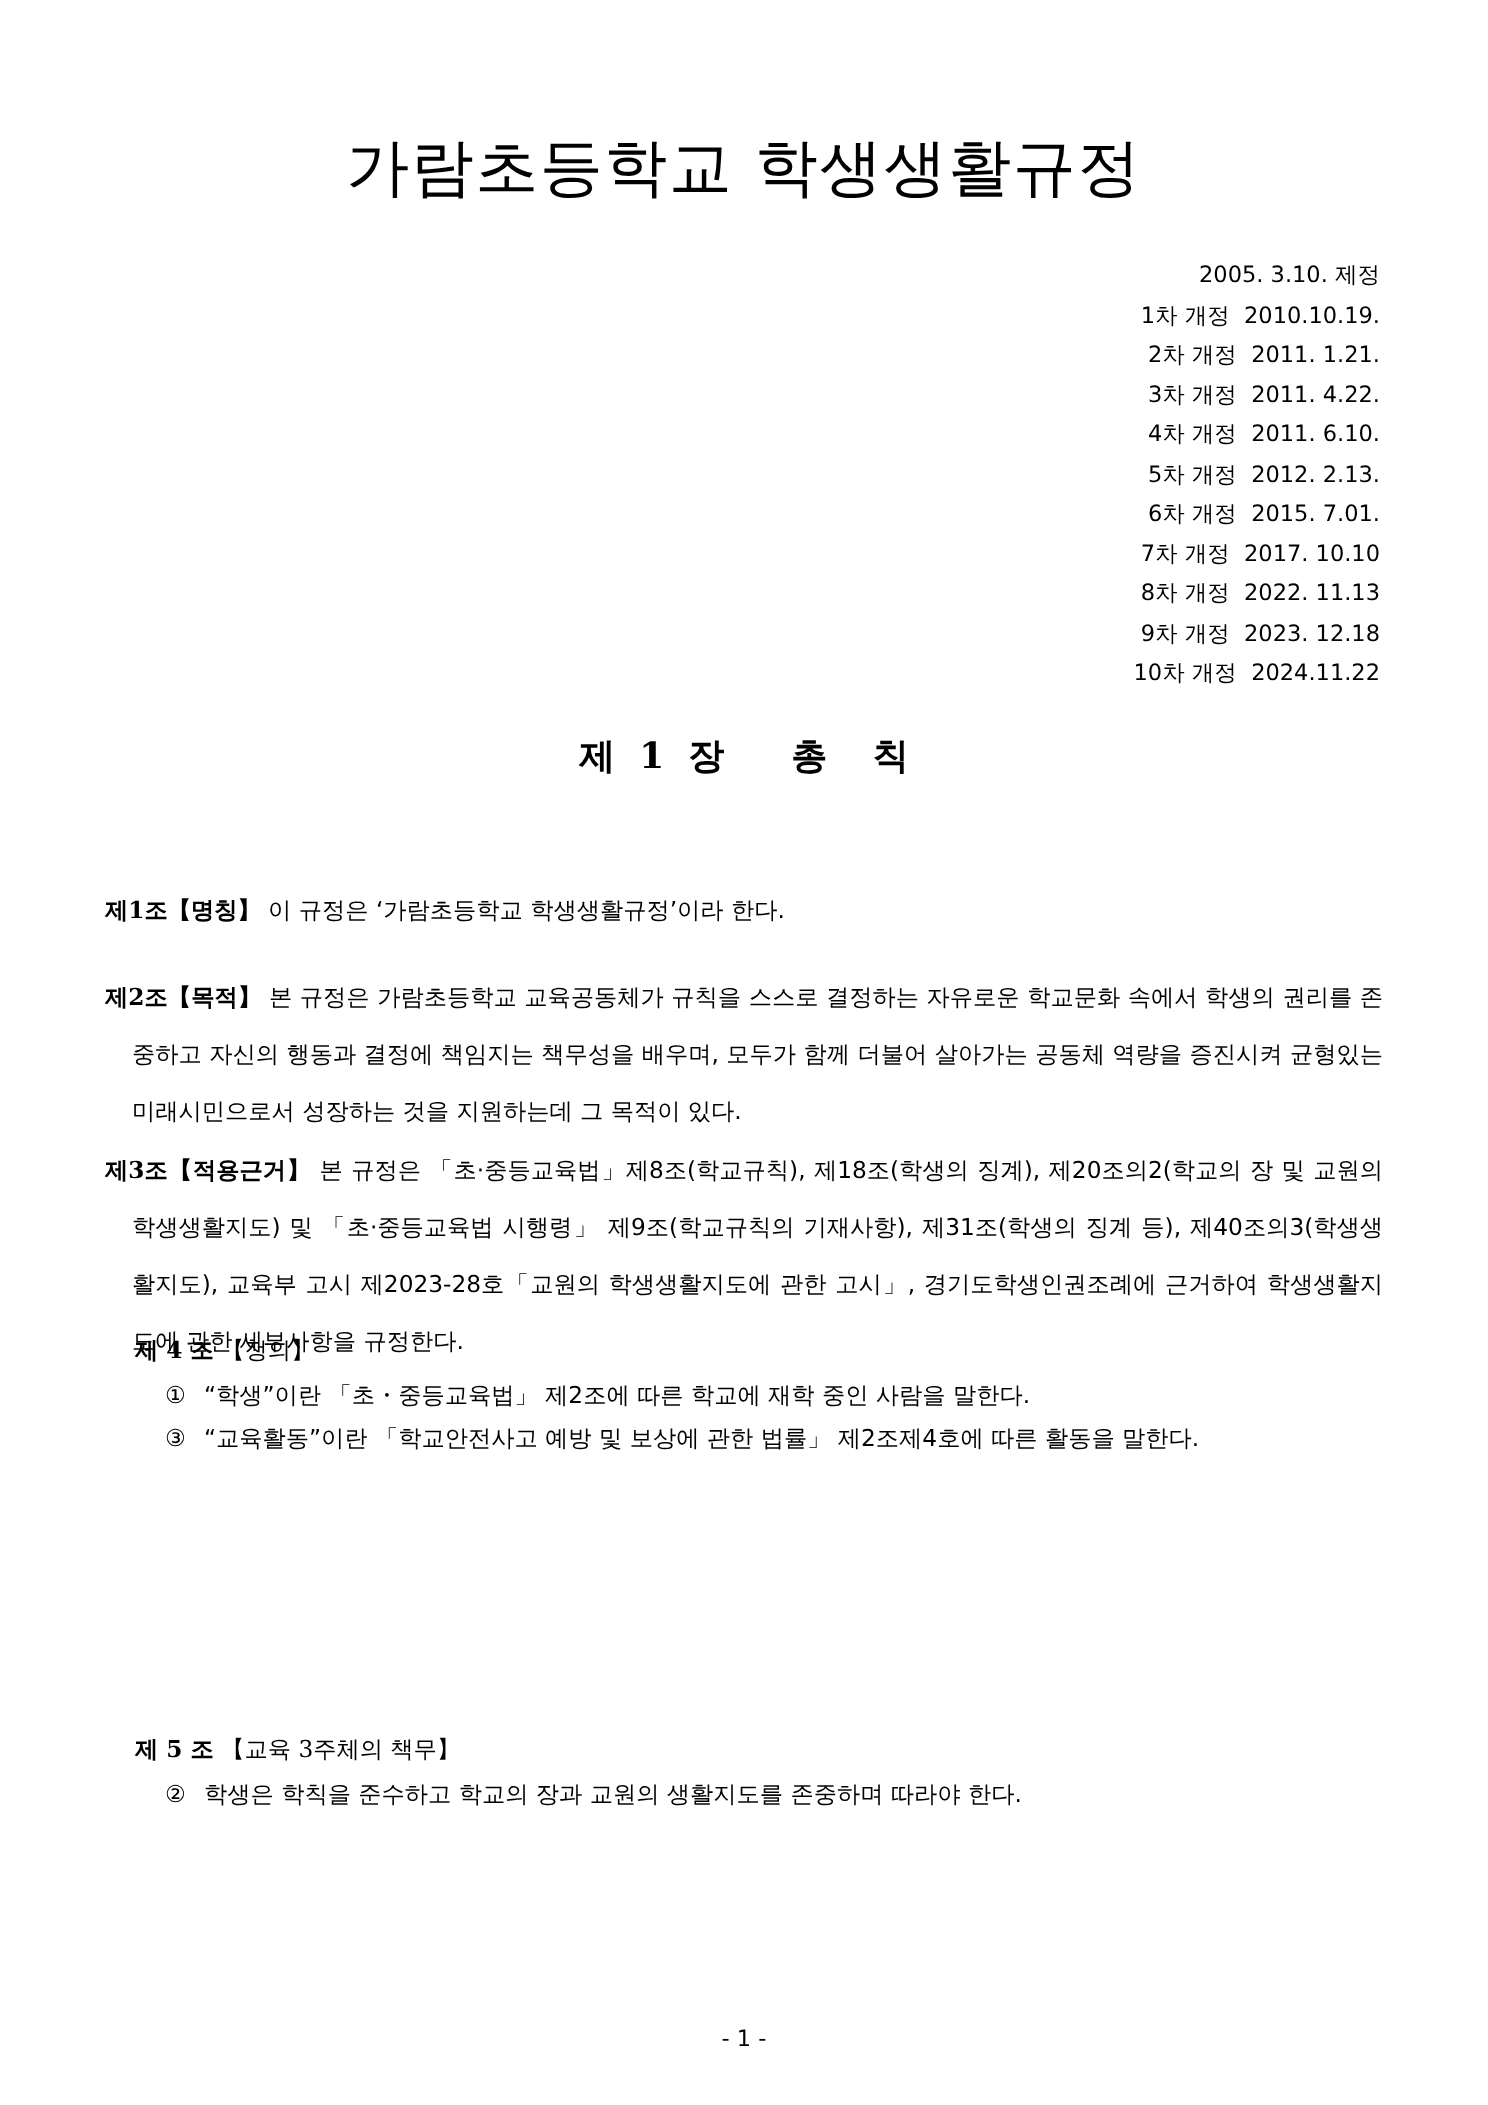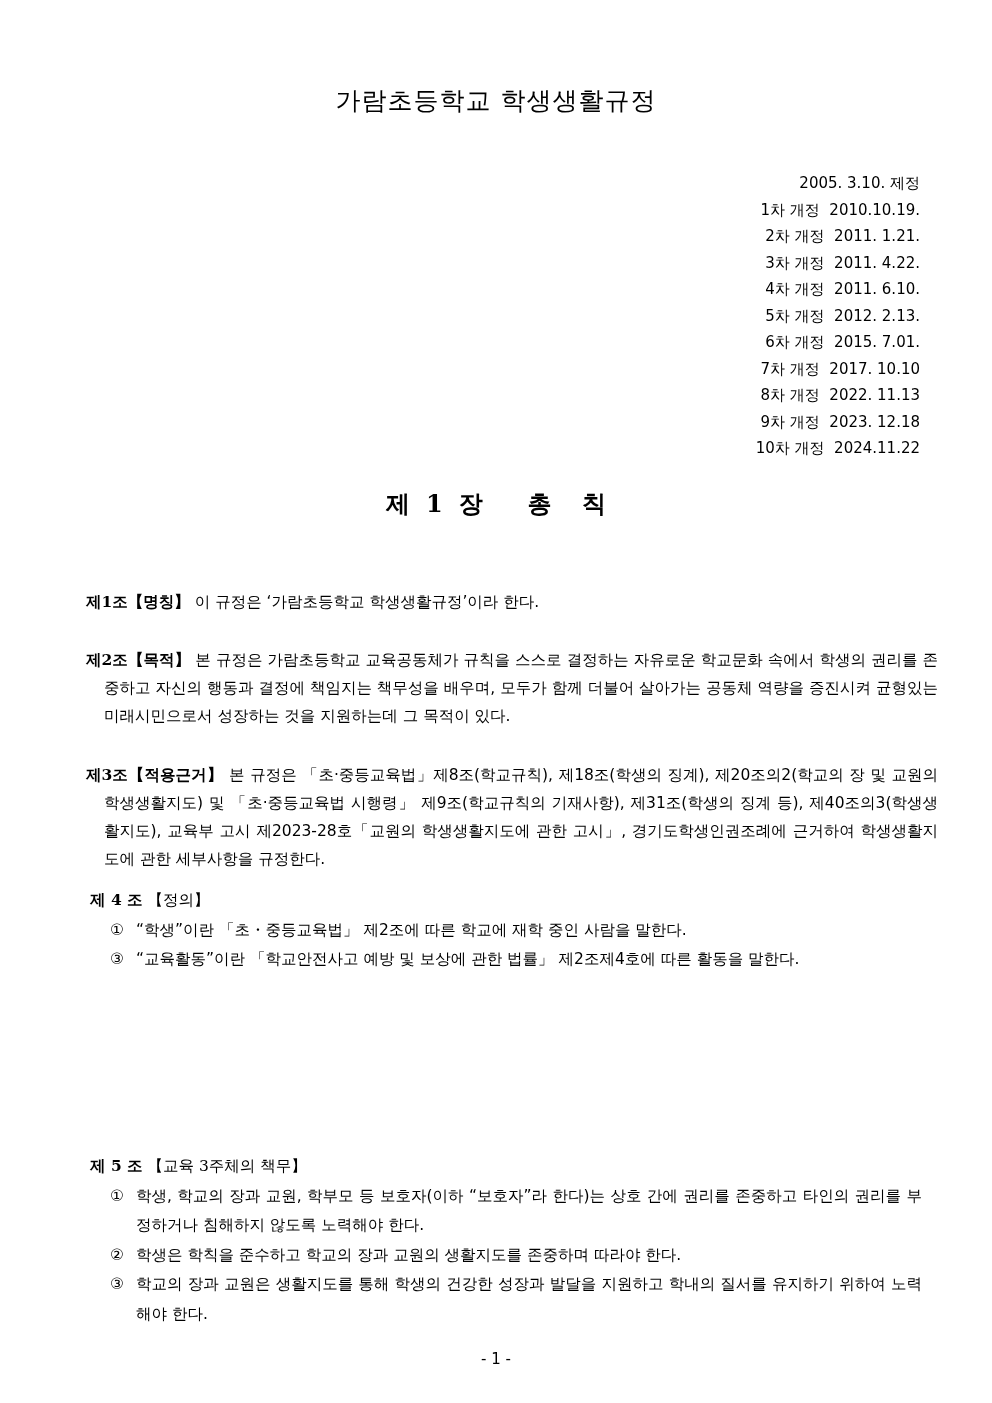--- a/index.html
+++ b/index.html
@@ -1,27 +1,27 @@
 <!DOCTYPE html>
 <html><head>
 <meta charset="utf-8">
 <style>
   html, body { margin: 0; padding: 0; background: #ffffff; }
   body { width: 992px; height: 1403px; position: relative; overflow: hidden;
          font-family: "DejaVu Sans", "Liberation Sans", sans-serif; color: #000; }
   .title { position: absolute; left: 0; width: 992px; top: 84px; text-align: center;
-           font-family: "DejaVu Serif", "Liberation Serif", serif; font-size: 25px; letter-spacing: 1px; }
+           font-family: "DejaVu Serif", "Liberation Serif", serif; font-size: 42px; letter-spacing: 1px; }
   .history { position: absolute; right: 72px; top: 170px; text-align: right;
              font-size: 15px; line-height: 26.5px; }
   .history .row { white-space: pre; }
   .chapter { position: absolute; left: 0; width: 992px; top: 488px; text-align: center;
              font-family: "DejaVu Serif", "Liberation Serif", serif; font-weight: bold;
              font-size: 24px; word-spacing: 6px; }
   .chapter span { margin: 0 8px; }
-  .article { position: absolute; left: 86px; width: 852px; font-size: 15.5px; line-height: 28px; text-align: justify; }
+  .article { position: absolute; left: 70px; width: 852px; font-size: 15.5px; line-height: 38px; text-align: justify; }
   .article .head { font-family: "DejaVu Serif", "Liberation Serif", serif; font-weight: bold; }
   .art1 { top: 588px; }
   .art2 { top: 646px; }
   .art3 { top: 761px; }
   .art-sub { position: absolute; left: 90px; width: 832px; font-size: 15.5px; line-height: 29.5px; }
   .art-sub .head { font-family: "DejaVu Serif", "Liberation Serif", serif; }
   .art-sub .head b { font-weight: bold; }
   .art4 { top: 885px; }
   .art5 { top: 1151px; }
   .item { padding-left: 46px; text-indent: -26px; margin-left: 0; text-align: justify; }
@@ -71,18 +71,16 @@
 </div>
 
 <div class="art-sub art4">
   <div class="head"><b>제 4 조</b> <span>【정의】</span></div>
   <div class="item"><span class="num">①</span><span>“학생”이란 「초・중등교육법」 제2조에 따른 학교에 재학 중인 사람을 말한다.</span></div>
   <div class="item"><span class="num">③</span><span>“교육활동”이란 「학교안전사고 예방 및 보상에 관한 법률」 제2조제4호에 따른 활동을 말한다.</span></div>
 </div>
 
 <div class="art-sub art5">
   <div class="head"><b>제 5 조</b> <span>【교육 3주체의 책무】</span></div>
-  <div class="item"><span class="num">①</span><span>학생, 학교의 장과 교원, 학부모 등 보호자(이하 “보호자”라 한다)는 상호 간에 권리를 존중하고 타인의 권리를 부정하거나 침해하지 않도록 노력해야 한다.</span></div>
   <div class="item"><span class="num">②</span><span>학생은 학칙을 준수하고 학교의 장과 교원의 생활지도를 존중하며 따라야 한다.</span></div>
-  <div class="item"><span class="num">③</span><span>학교의 장과 교원은 생활지도를 통해 학생의 건강한 성장과 발달을 지원하고 학내의 질서를 유지하기 위하여 노력해야 한다.</span></div>
 </div>
 
 <div class="footer">- 1 -</div>
 
 </body></html>

